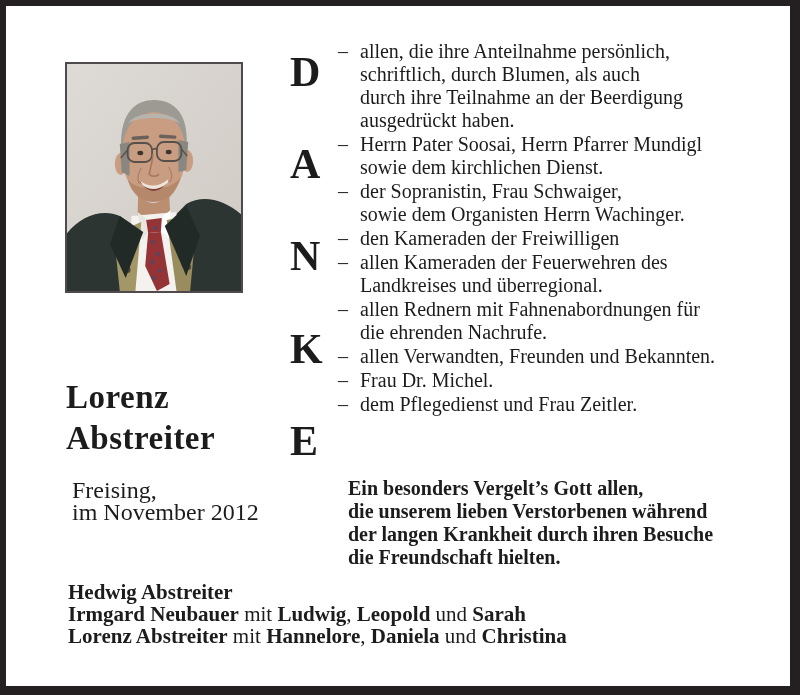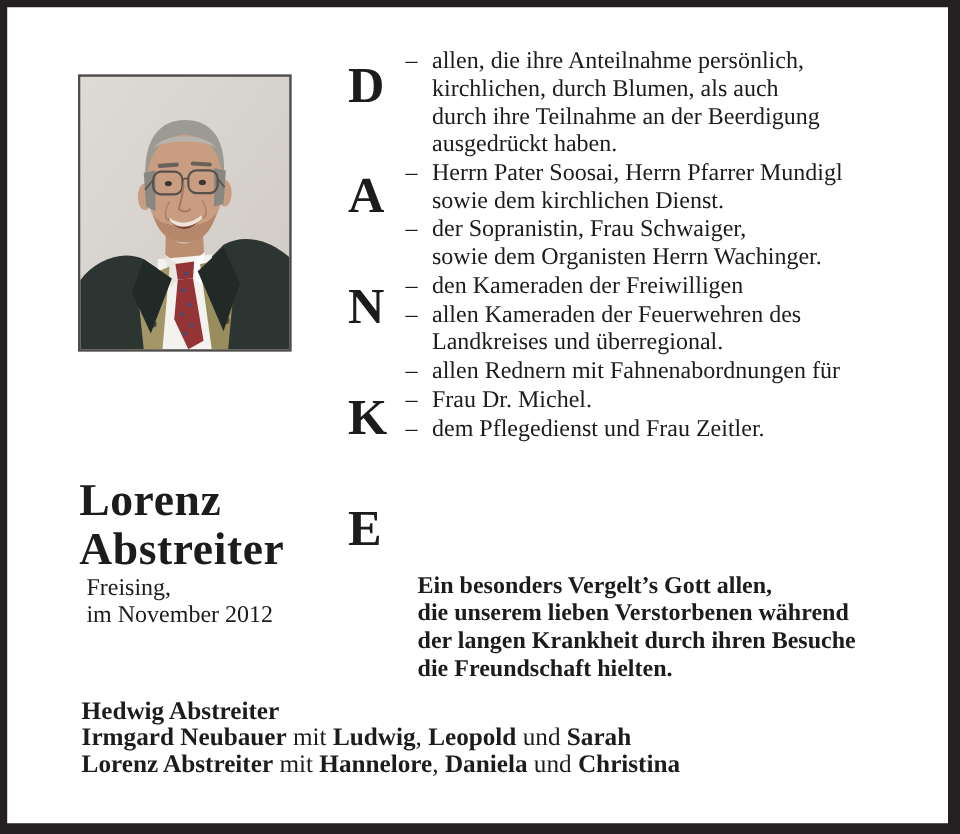--- a/index.html
+++ b/index.html
@@ -44,28 +44,27 @@
   .dash{display:inline-block;width:22px;}
   
   .closing{
     position:absolute;left:348px;top:477px;
     font-size:20px;line-height:23px;font-weight:bold;
   }
   .closing div{white-space:nowrap;}
   
   .deceased{
     position:absolute;left:66px;top:377px;
-    font-size:38px;line-height:41px;font-weight:bold;
+    font-size:33px;line-height:41px;font-weight:bold;
     letter-spacing:0.5px;
-    margin-top:20px;
   }
   
   .place-date{
     position:absolute;left:72px;top:479px;
-    font-size:20px;line-height:22px;
+    font-size:24px;line-height:22px;
   }
   
   .mourners{
     position:absolute;left:68px;top:581px;
     font-size:21px;line-height:22px;font-weight:bold;
   }
   .mourners .plain{font-weight:normal;}
   .mourners div{white-space:nowrap;}
 </style>
 </head>
@@ -146,41 +145,45 @@
       <div class="danke-letter" style="top: 51px;">D</div>
       <div class="danke-letter" style="top: 143px;">A</div>
       <div class="danke-letter" style="top: 235px;">N</div>
       <div class="danke-letter" style="top: 328px;">K</div>
       <div class="danke-letter" style="top: 420px;">E</div>
     </div>
 
   <div class="thanks" id="thanks">
       <div class="thanks-item">
         <div class="t-line"><span class="dash">–</span>allen, die ihre Anteilnahme persönlich,</div>
-        <div class="t-line cont">kirchlichen, durch Blumen, als auch</div>
+        <div class="t-line cont">schriftlich, durch Blumen, als auch</div>
         <div class="t-line cont">durch ihre Teilnahme an der Beerdigung</div>
         <div class="t-line cont">ausgedrückt haben.</div>
       </div>
       <div class="thanks-item">
         <div class="t-line"><span class="dash">–</span>Herrn Pater Soosai, Herrn Pfarrer Mundigl</div>
         <div class="t-line cont">sowie dem kirchlichen Dienst.</div>
       </div>
       <div class="thanks-item">
         <div class="t-line"><span class="dash">–</span>der Sopranistin, Frau Schwaiger,</div>
         <div class="t-line cont">sowie dem Organisten Herrn Wachinger.</div>
       </div>
       <div class="thanks-item">
         <div class="t-line"><span class="dash">–</span>den Kameraden der Freiwilligen</div>
       </div>
       <div class="thanks-item">
         <div class="t-line"><span class="dash">–</span>allen Kameraden der Feuerwehren des</div>
         <div class="t-line cont">Landkreises und überregional.</div>
       </div>
       <div class="thanks-item">
         <div class="t-line"><span class="dash">–</span>allen Rednern mit Fahnenabordnungen für</div>
+        <div class="t-line cont">die ehrenden Nachrufe.</div>
+      </div>
+      <div class="thanks-item">
+        <div class="t-line"><span class="dash">–</span>allen Verwandten, Freunden und Bekannten.</div>
       </div>
       <div class="thanks-item">
         <div class="t-line"><span class="dash">–</span>Frau Dr. Michel.</div>
       </div>
       <div class="thanks-item">
         <div class="t-line"><span class="dash">–</span>dem Pflegedienst und Frau Zeitler.</div>
       </div>
     </div>
 
   <div class="closing" id="closing">

